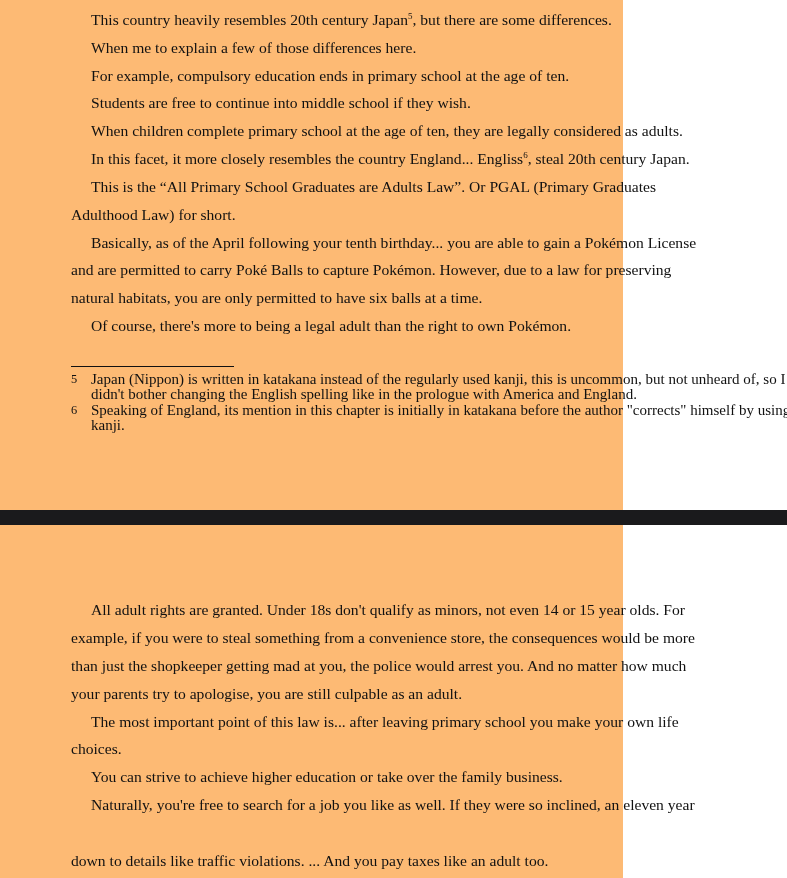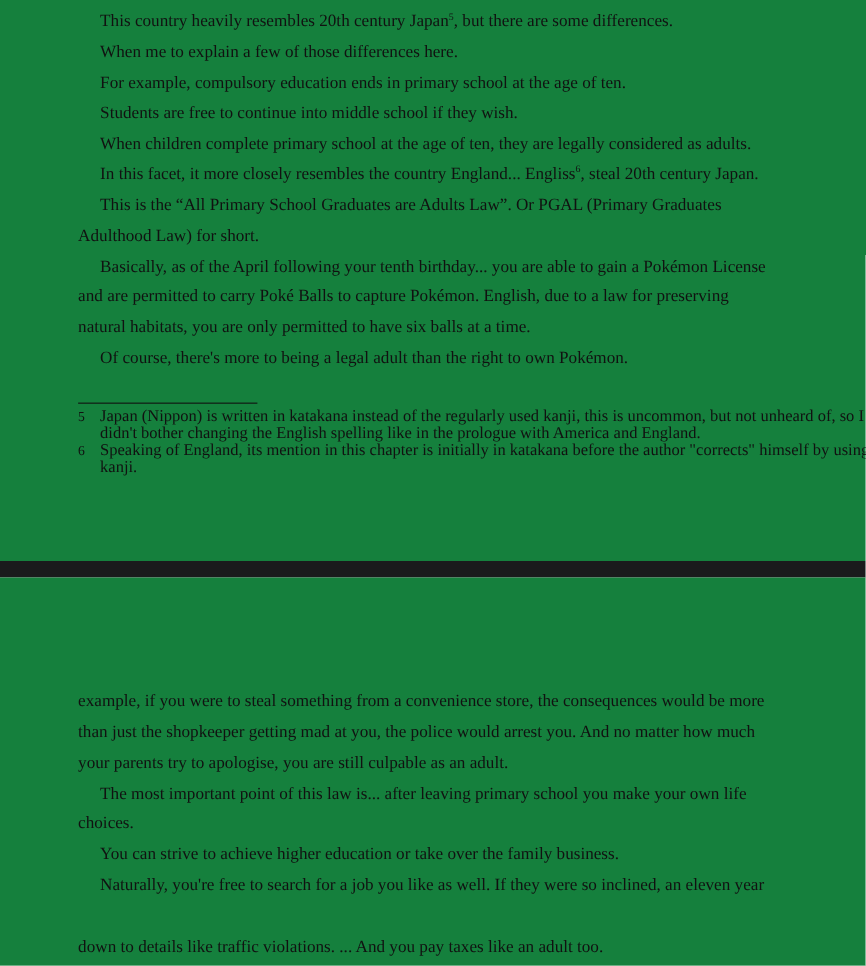--- a/index.html
+++ b/index.html
@@ -1,18 +1,18 @@
 <!DOCTYPE html>
 <html><head>
 <meta charset="utf-8">
 <style>
   html, body { margin:0; padding:0; background:#ffffff; }
   body { width:787px; height:878px; position:relative; overflow:hidden;
          font-family:"Liberation Serif", serif; color:#111; }
-  .page { position:absolute; left:0; width:787px; background:#15803d; }
+  .page { position:absolute; left:0; width:623px; background:#fdba74; }
   .page1 { top:0; height:510px; }
   .gap { position:absolute; left:0; top:510px; width:787px; height:15px; background:#1a1a1c; }
   .page2 { top:525px; height:353px; }
   .line { position:absolute; left:71px; font-size:15.6px; line-height:20px; white-space:nowrap; }
   .indent { left:91px; }
   sup { font-size:9px; vertical-align:super; line-height:0; }
   .fn-rule { position:absolute; left:71px; top:366px; width:163px; height:1px; background:#111; }
   .fn-num { position:absolute; left:71px; font-size:12.4px; line-height:15px; }
   .fn-text { position:absolute; left:91px; font-size:15px; line-height:15.5px; white-space:nowrap; }
 </style>
@@ -22,37 +22,38 @@
 <div class="page page1">
   <div class="line indent" style="top:10px"><span>This country heavily resembles 20th century Japan</span><sup>5</sup><span>, but there are some differences.</span></div>
   <div class="line indent" style="top:38px">When me to explain a few of those differences here.</div>
   <div class="line indent" style="top:66px">For example, compulsory education ends in primary school at the age of ten.</div>
   <div class="line indent" style="top:93px">Students are free to continue into middle school if they wish.</div>
   <div class="line indent" style="top:121px">When children complete primary school at the age of ten, they are legally considered as adults.</div>
   <div class="line indent" style="top:149px"><span>In this facet, it more closely resembles the country England... Engliss</span><sup>6</sup><span>, steal 20th century Japan.</span></div>
   <div class="line indent" style="top:177px">This is the “All Primary School Graduates are Adults Law”. Or PGAL (Primary Graduates</div>
   <div class="line" style="top:205px">Adulthood Law) for short.</div>
   <div class="line indent" style="top:233px">Basically, as of the April following your tenth birthday... you are able to gain a Pokémon License</div>
-  <div class="line" style="top:260px">and are permitted to carry Poké Balls to capture Pokémon. English, due to a law for preserving</div>
+  <div class="line" style="top:260px">and are permitted to carry Poké Balls to capture Pokémon. However, due to a law for preserving</div>
   <div class="line indent" style="top:316px">Of course, there's more to being a legal adult than the right to own Pokémon.</div>
   <div class="line" style="top:288px">natural habitats, you are only permitted to have six balls at a time.</div>
 
   <div class="fn-rule"></div>
 
   <div class="fn-num" style="top:372px">5</div>
   <div class="fn-text" style="top:372px">Japan (Nippon) is written in katakana instead of the regularly used kanji, this is uncommon, but not unheard of, so I</div>
   <div class="fn-text" style="top:387px">didn't bother changing the English spelling like in the prologue with America and England.</div>
   <div class="fn-num" style="top:403px">6</div>
   <div class="fn-text" style="top:403px">Speaking of England, its mention in this chapter is initially in katakana before the author "corrects" himself by using</div>
   <div class="fn-text" style="top:418px">kanji.</div>
 </div>
 
 <div class="gap"></div>
 
 <div class="page page2">
+  <div class="line indent" style="top:75px">All adult rights are granted. Under 18s don't qualify as minors, not even 14 or 15 year olds. For</div>
   <div class="line" style="top:103px">example, if you were to steal something from a convenience store, the consequences would be more</div>
   <div class="line" style="top:159px">your parents try to apologise, you are still culpable as an adult.</div>
   <div class="line" style="top:131px">than just the shopkeeper getting mad at you, the police would arrest you. And no matter how much</div>
   <div class="line indent" style="top:187px">The most important point of this law is... after leaving primary school you make your own life</div>
   <div class="line" style="top:214px">choices.</div>
   <div class="line indent" style="top:242px">You can strive to achieve higher education or take over the family business.</div>
   <div class="line indent" style="top:270px">Naturally, you're free to search for a job you like as well. If they were so inclined, an eleven year</div>
   <div class="line" style="top:326px">down to details like traffic violations. ... And you pay taxes like an adult too.</div>
 </div>
 

